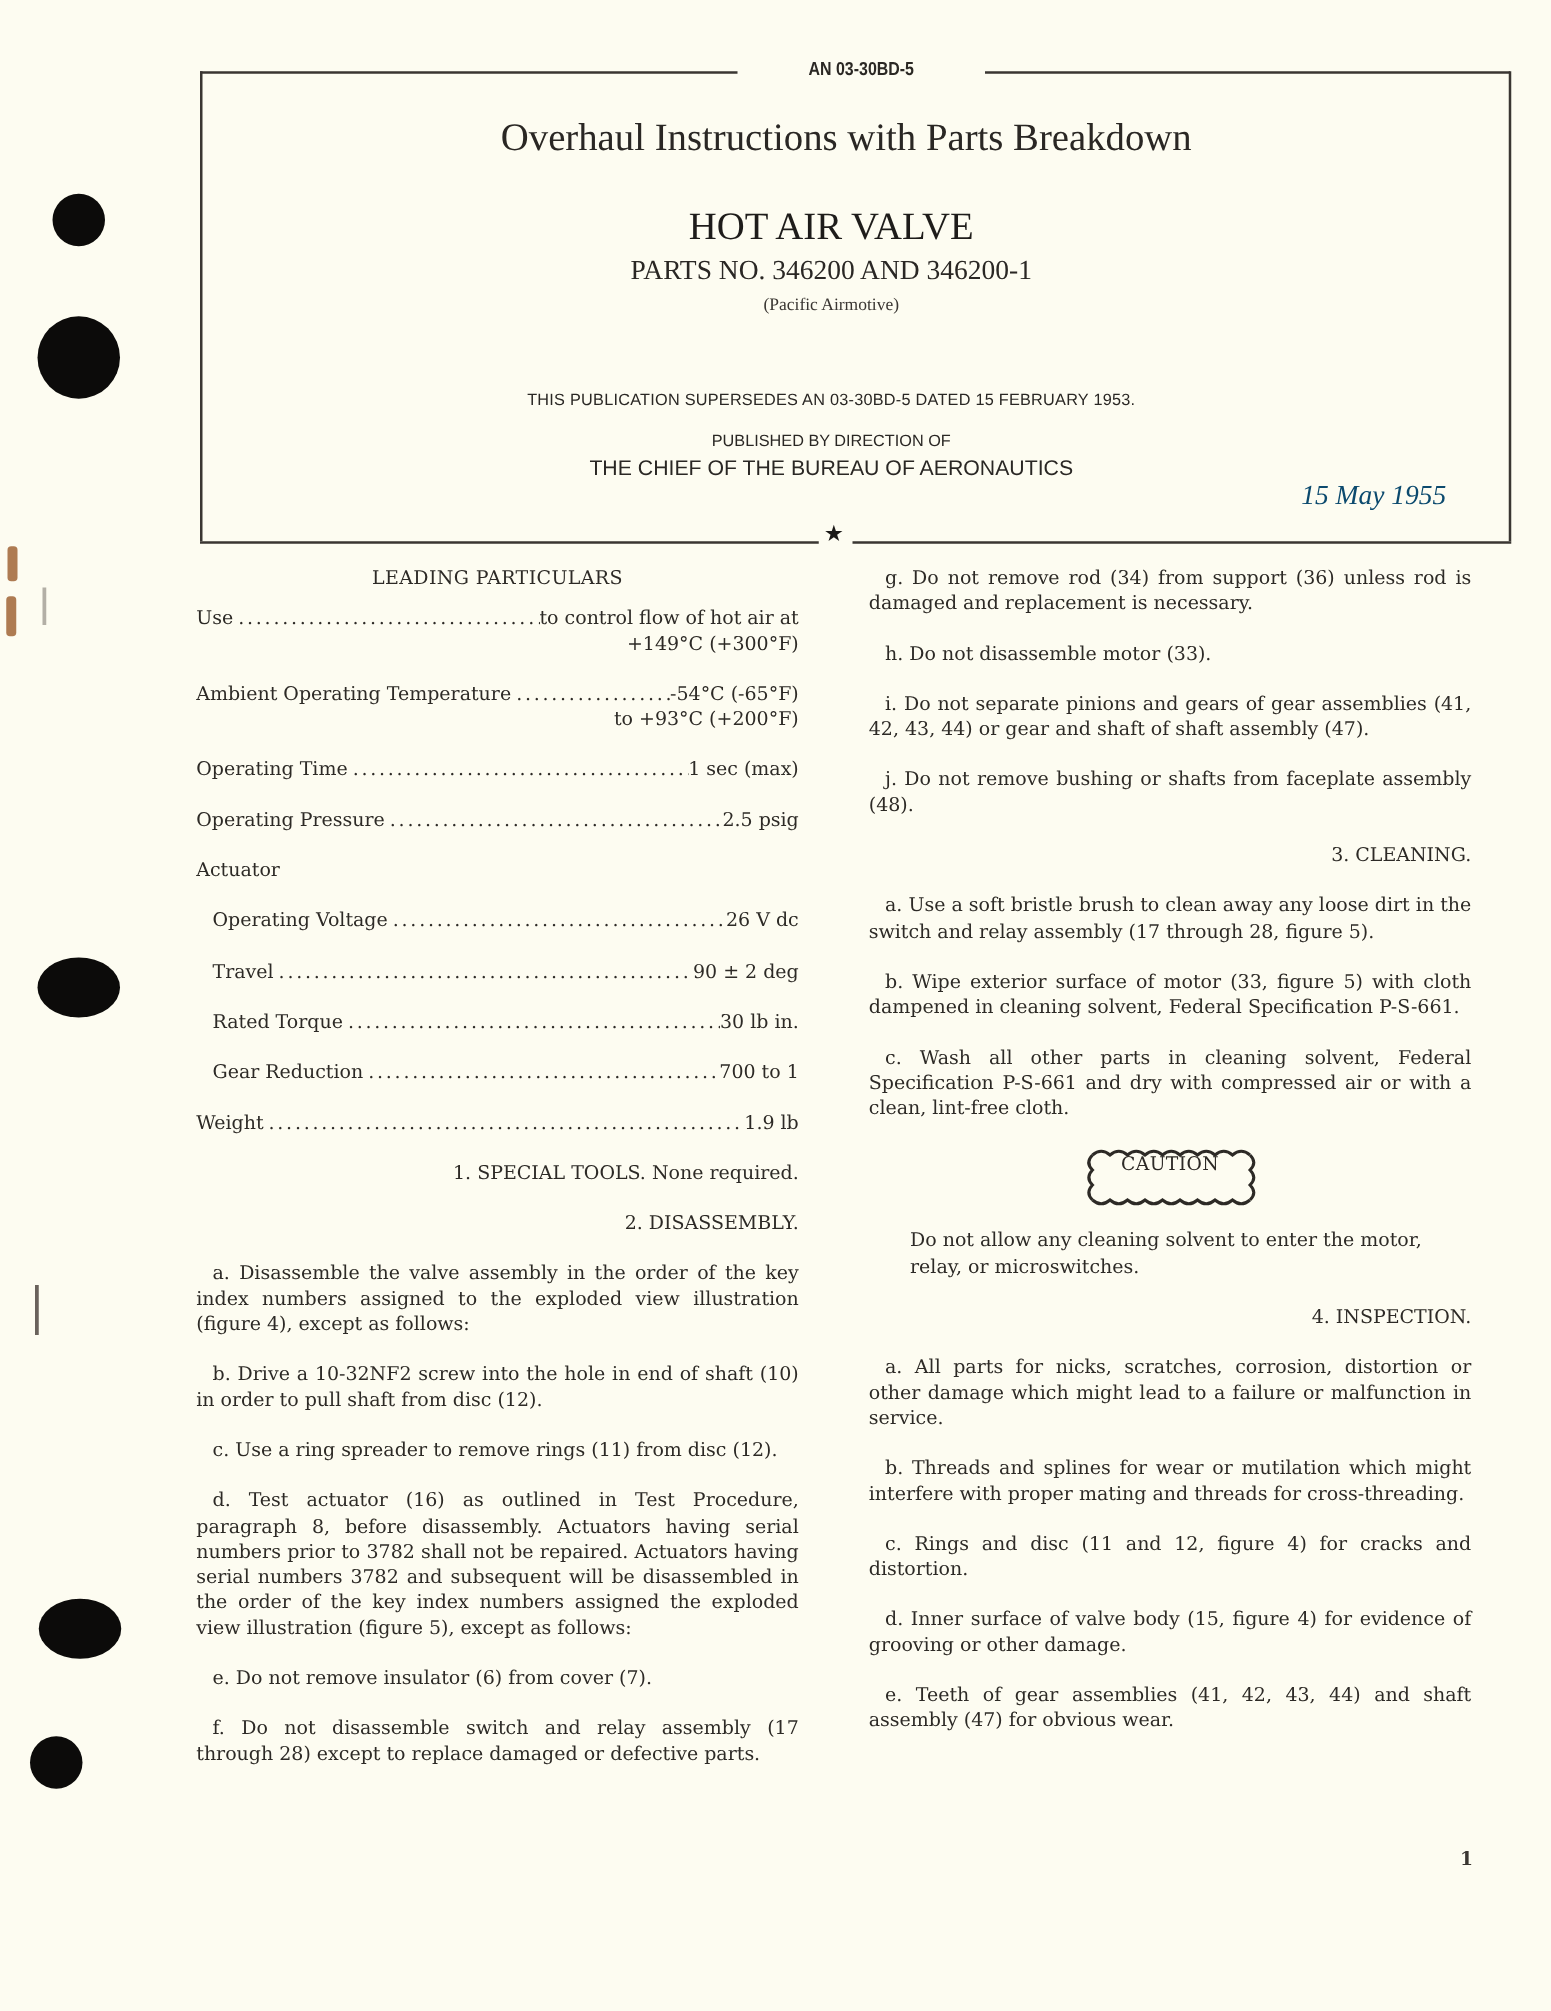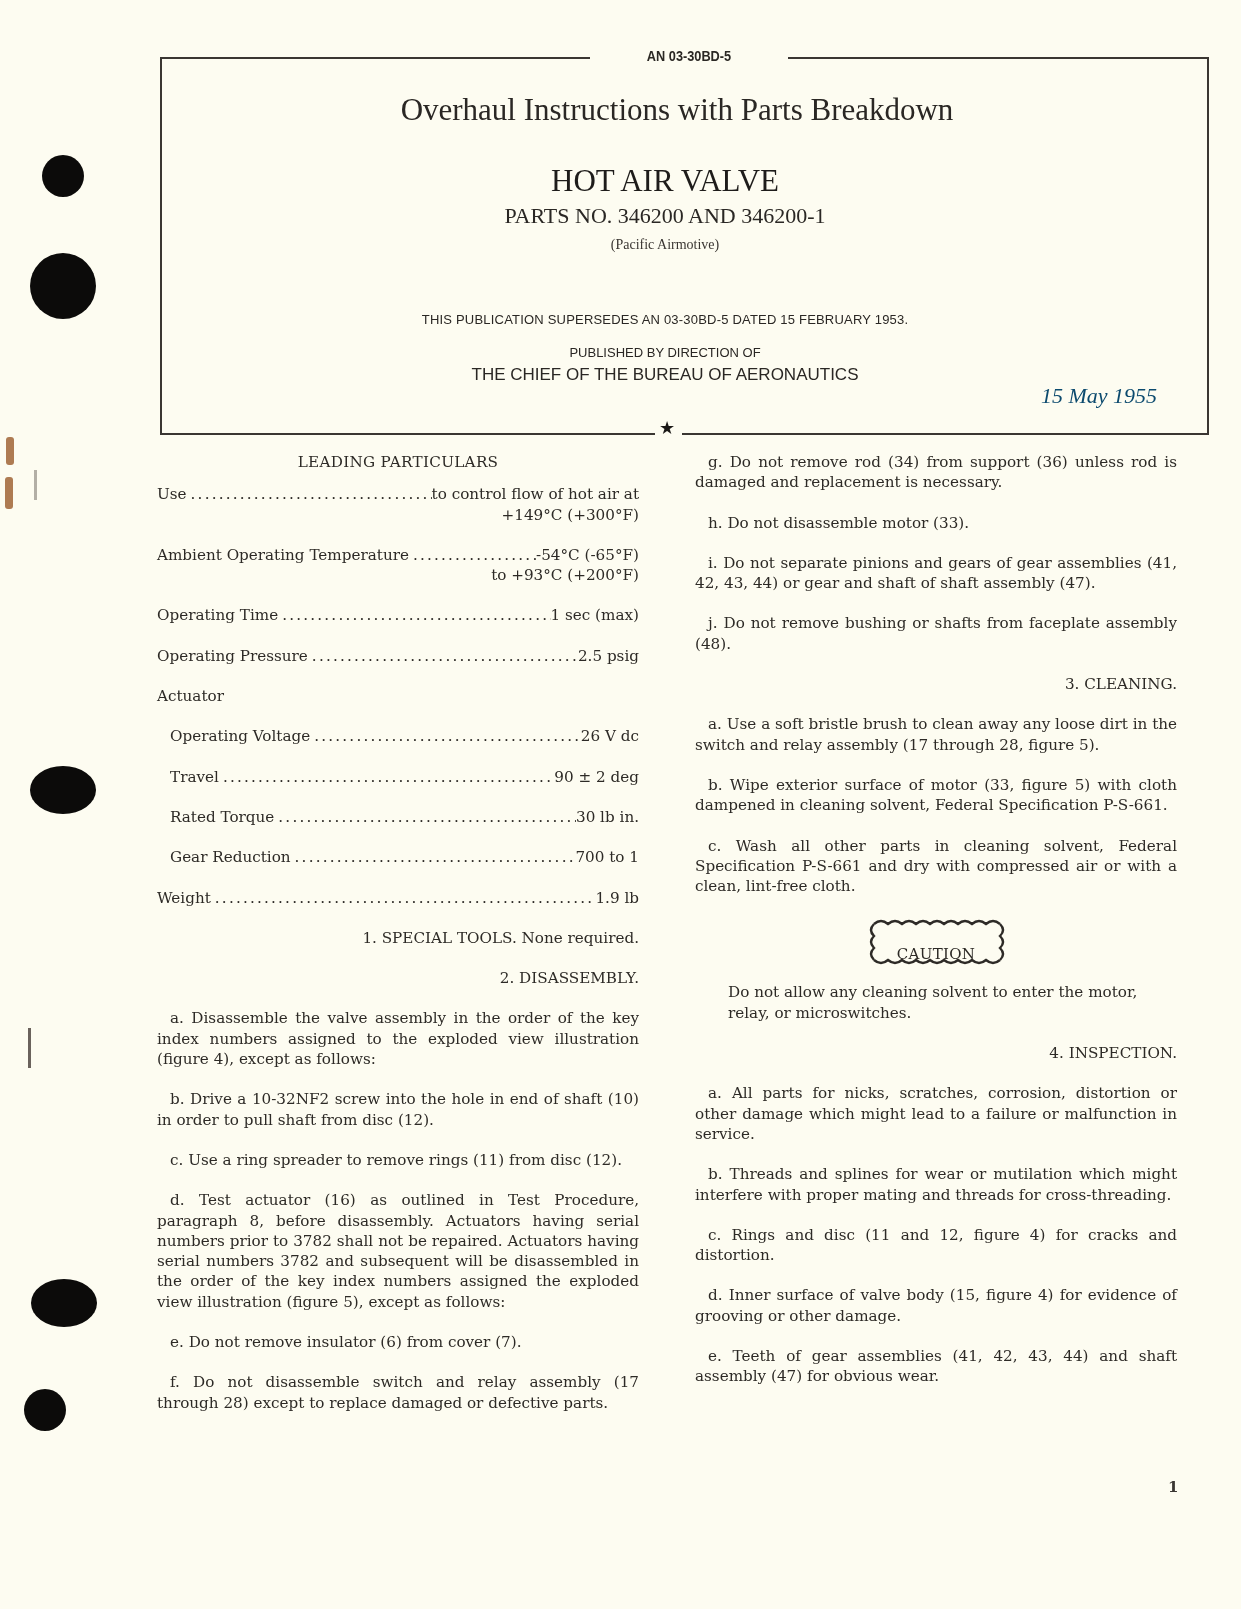--- a/index.html
+++ b/index.html
@@ -59,21 +59,21 @@
   .lp-multi .second { text-align:right; }
   .lp-group { margin-bottom:20px; }
 
   p { margin:0 0 20px 0; text-align:justify; }
   .para-heading { margin:0 0 20px 0;text-align:right; }
   .sub { text-indent:13px; }
 
   .caution-wrap { display:flex; justify-content:center; margin: 4px 0 14px 0; }
   .caution-box { position:relative; width:140px; height:52px; }
   .caution-box svg { position:absolute; left:0; top:0; }
-  .caution-label { position:absolute; left:0; right:0; top:28px; text-align:center; font-size:15px; letter-spacing:.3px; }
+  .caution-label { position:absolute; left:0; right:0; top:5px; text-align:center; font-size:15px; letter-spacing:.3px; }
   .caution-text { padding-left:33px; padding-right:30px; text-align:left; }
 
   .page-no { position:absolute; left:1168px; top:1478px; font-size:15px; font-weight:bold; font-family:"DejaVu Serif", serif; color:#3a3632; }
 </style>
 </head>
 <body>
 
 <div class="hole" style="left:42px;top:155px;width:42px;height:42px;"></div>
 <div class="hole" style="left:30px;top:253px;width:66px;height:66px;"></div>
 <div class="mark" style="left:6px;top:437px;width:8px;height:28px;"></div>

